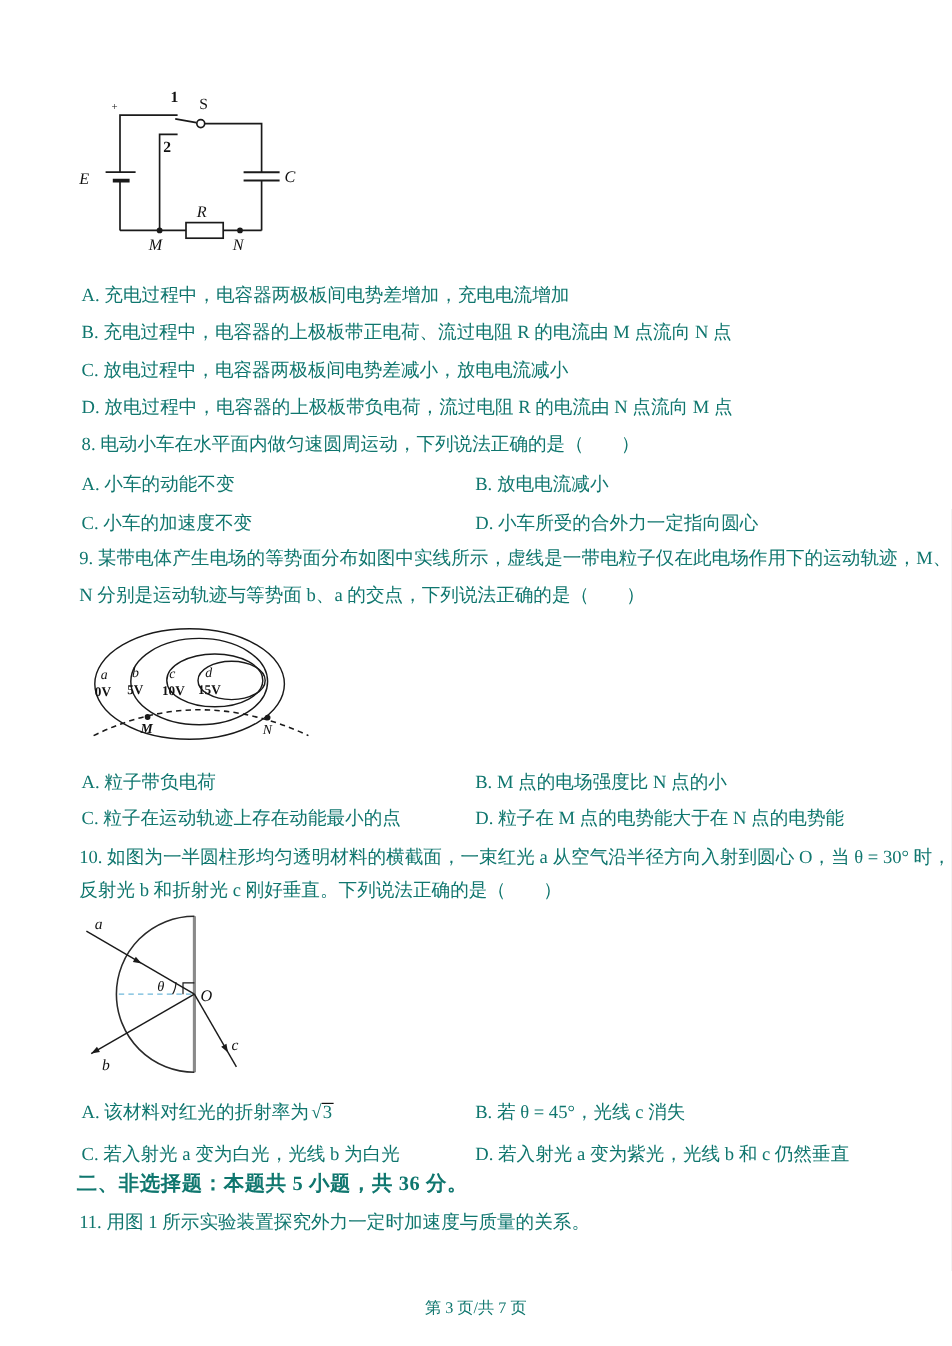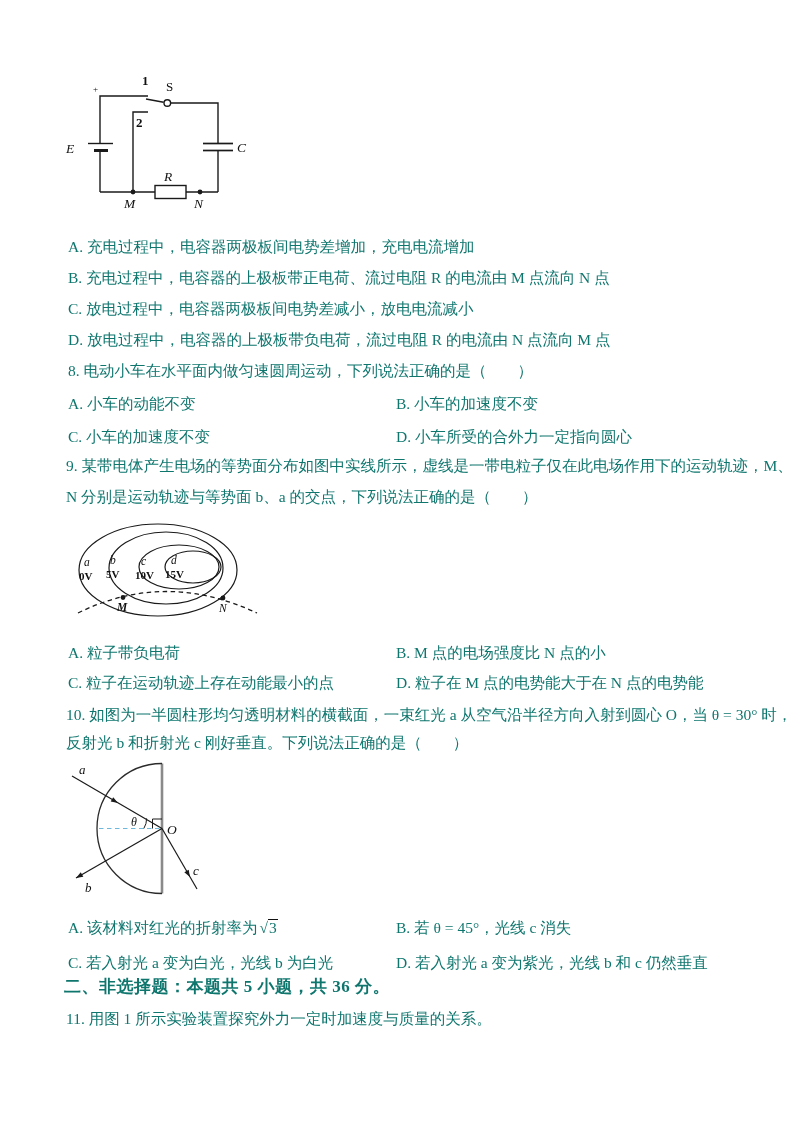--- a/index.html
+++ b/index.html
@@ -84,21 +84,21 @@
     <text class="it" x="194" y="208" font-size="13.5">N</text>
   </svg>
 
   <div class="line" style="top:237px;left:68px">A. 充电过程中，电容器两极板间电势差增加，充电电流增加</div>
   <div class="line" style="top:268px;left:68px">B. 充电过程中，电容器的上极板带正电荷、流过电阻 R 的电流由 M 点流向 N 点</div>
   <div class="line" style="top:299px;left:68px">C. 放电过程中，电容器两极板间电势差减小，放电电流减小</div>
   <div class="line" style="top:330px;left:68px">D. 放电过程中，电容器的上极板带负电荷，流过电阻 R 的电流由 N 点流向 M 点</div>
 
   <div class="line" style="top:361px;left:68px">8. 电动小车在水平面内做匀速圆周运动，下列说法正确的是（　　）</div>
   <div class="line" style="top:394px;left:68px">A. 小车的动能不变</div>
-  <div class="line col2" style="top:394px">B. 小车的加速度不变</div>
+  <div class="line col2" style="top:394px">B. 放电电流减小</div>
   <div class="line" style="top:427px;left:68px">C. 小车的加速度不变</div>
   <div class="line col2" style="top:427px">D. 小车所受的合外力一定指向圆心</div>
 
   <div class="line" style="top:456px;left:66px">9. 某带电体产生电场的等势面分布如图中实线所示，虚线是一带电粒子仅在此电场作用下的运动轨迹，M、</div>
   <div class="line" style="top:487px;left:66px">N 分别是运动轨迹与等势面 b、a 的交点，下列说法正确的是（　　）</div>
 
   <svg style="left:58px;top:518px;" width="215" height="116" viewBox="58 518 215 116">
     <g stroke="#1a1a1a" stroke-width="1.2" fill="none">
       <ellipse cx="158" cy="570" rx="79" ry="46"></ellipse>
       <ellipse cx="166" cy="568" rx="57" ry="36"></ellipse>
@@ -158,14 +158,15 @@
   <div class="line" style="top:918px;left:68px">
     <span>A. 该材料对红光的折射率为</span><span class="radical">√</span><span class="radicand">3</span>
   </div>
   <div class="line col2" style="top:918px">B. 若 θ = 45°，光线 c 消失</div>
   <div class="line" style="top:953px;left:68px">C. 若入射光 a 变为白光，光线 b 为白光</div>
   <div class="line col2" style="top:953px">D. 若入射光 a 变为紫光，光线 b 和 c 仍然垂直</div>
 
   <div class="line heading" style="top:977px;left:64px">二、非选择题：本题共 5 小题，共 36 分。</div>
   <div class="line" style="top:1009px;left:66px">11. 用图 1 所示实验装置探究外力一定时加速度与质量的关系。</div>
 
+  <div class="line footer" style="top:1080px">第 3 页/共 7 页</div>
 
 </div>
 
 </body></html>

